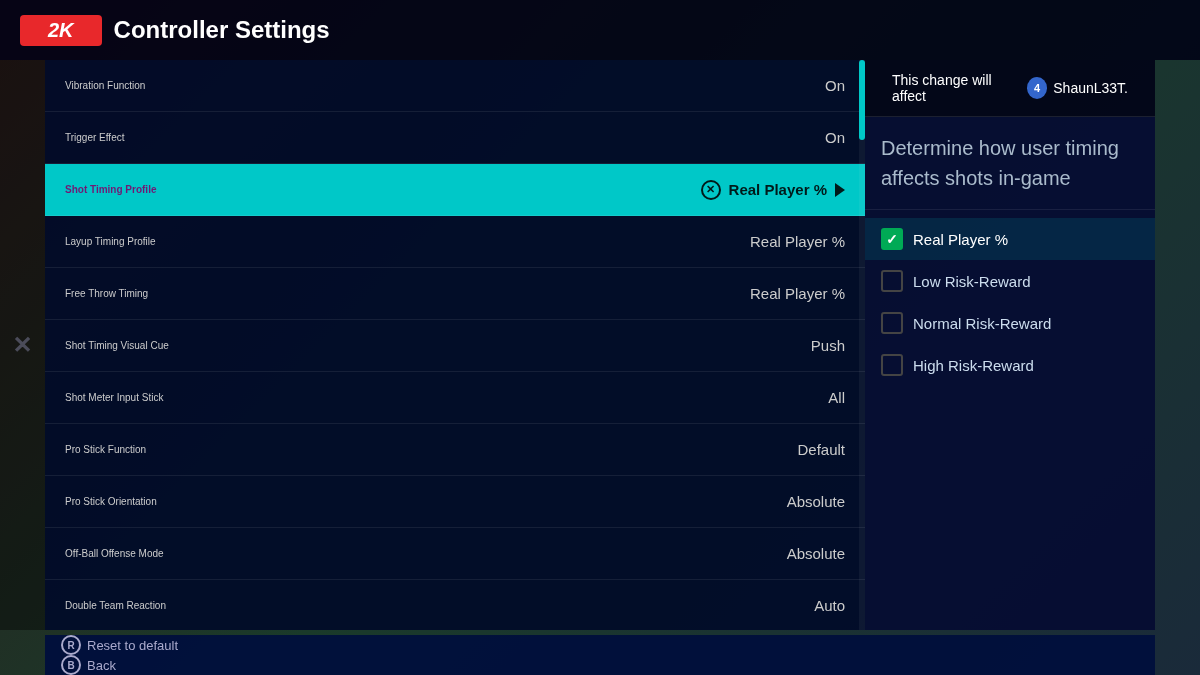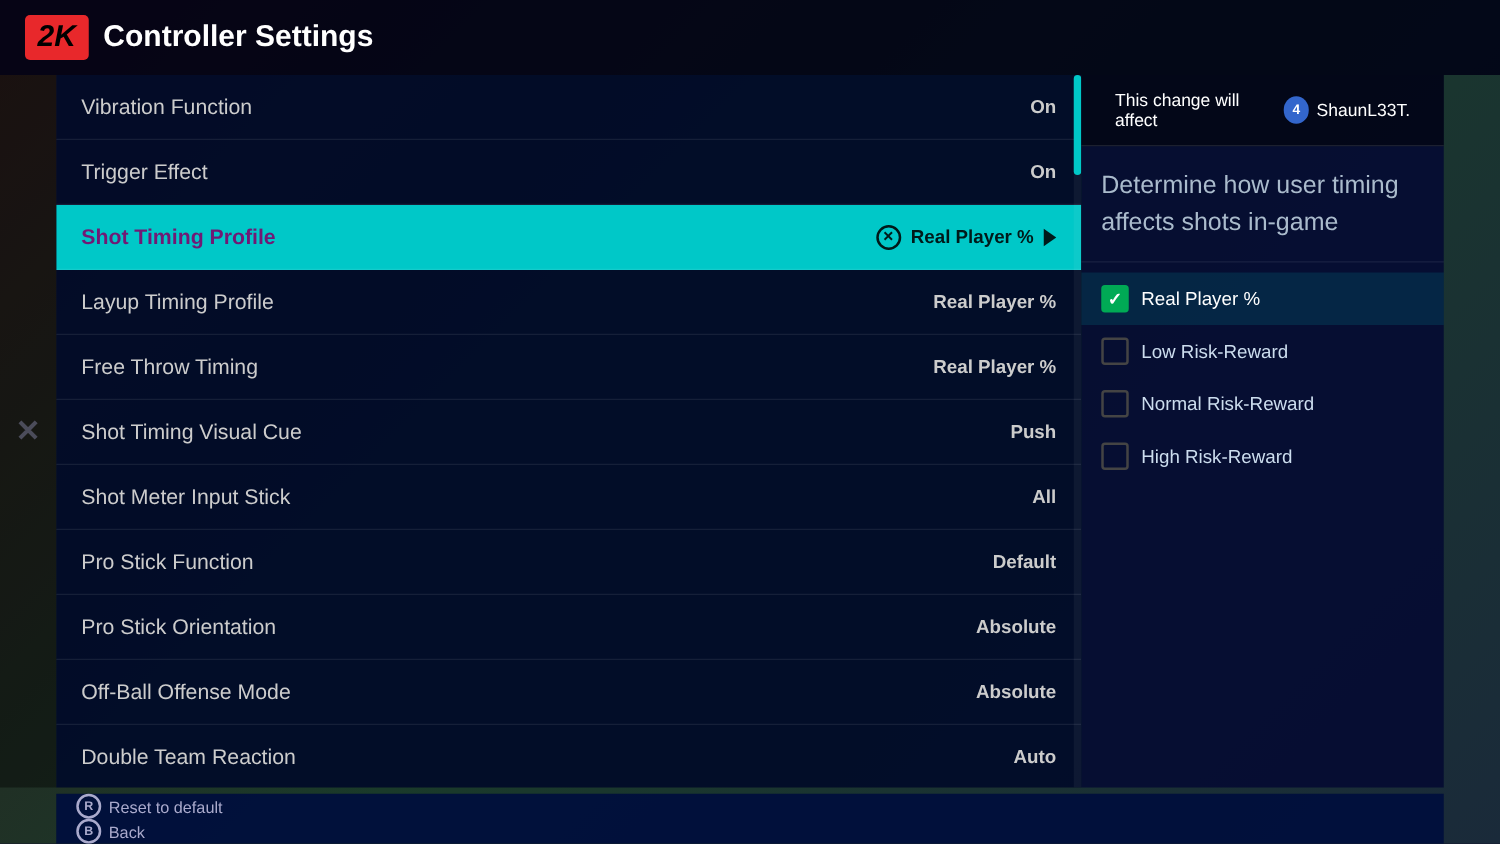--- a/index.html
+++ b/index.html
@@ -29,24 +29,24 @@
       height: 60px;
       background: rgba(0,0,20,0.85);
       display: flex;
       align-items: center;
       padding: 0 20px;
       z-index: 10;
     }
 
     .logo-badge {
       background: #e8282b;
-      color: #000000;
+      color: #ffffff;
       font-weight: 900;
-      font-size: 24px;
-      padding: 4px 10px;
+      font-size: 20px;
+      padding: 4px 28px;
       border-radius: 4px;
       margin-right: 12px;
       font-style: italic;
     }
 
     .page-title-text {
       color: white;
       font-size: 24px;
       font-weight: 700;
     }
@@ -79,35 +79,34 @@
       border-bottom: 1px solid rgba(255,255,255,0.08);
       cursor: pointer;
     }
 
     .settings-item.active {
       background: #00c8c8;
     }
 
     .settings-item .item-label {
       color: #cccccc;
-      font-size: 17px;
+      font-size: 10px;
     }
 
     .settings-item.active .item-label {
       color: #701a75;
       font-weight: 600;
     }
 
     .settings-item .item-value {
       color: #cccccc;
       font-size: 15px;
       display: flex;
       align-items: center;
       gap: 8px;
-      font-weight: bold;
     }
 
     .settings-item.active .item-value {
       color: #001a1a;
       font-weight: 600;
     }
 
     .circle-x {
       width: 20px;
       height: 20px;

